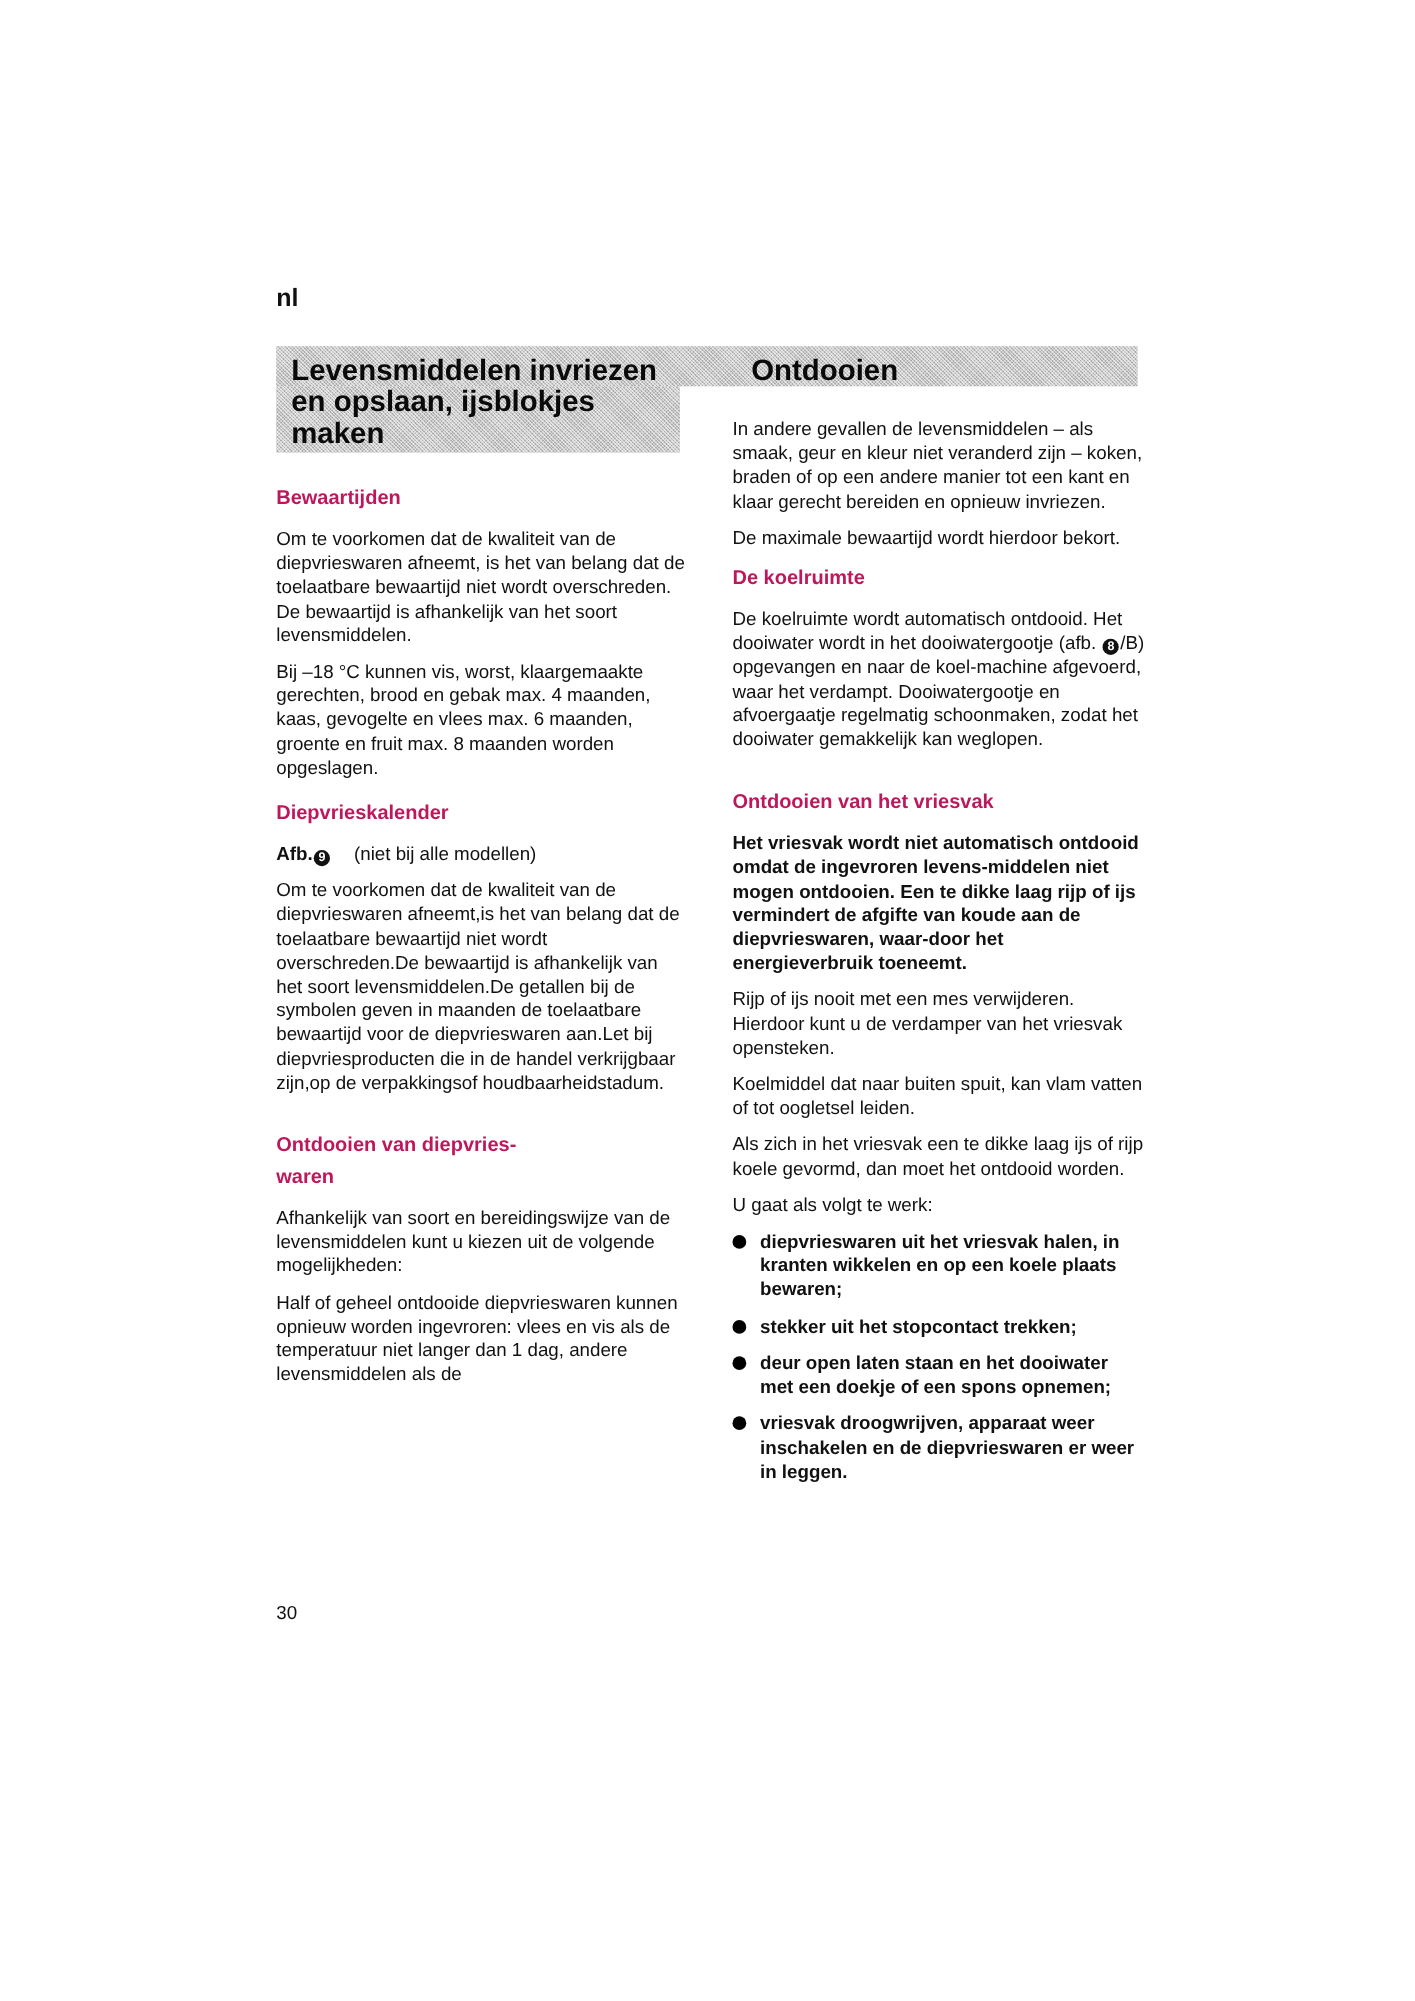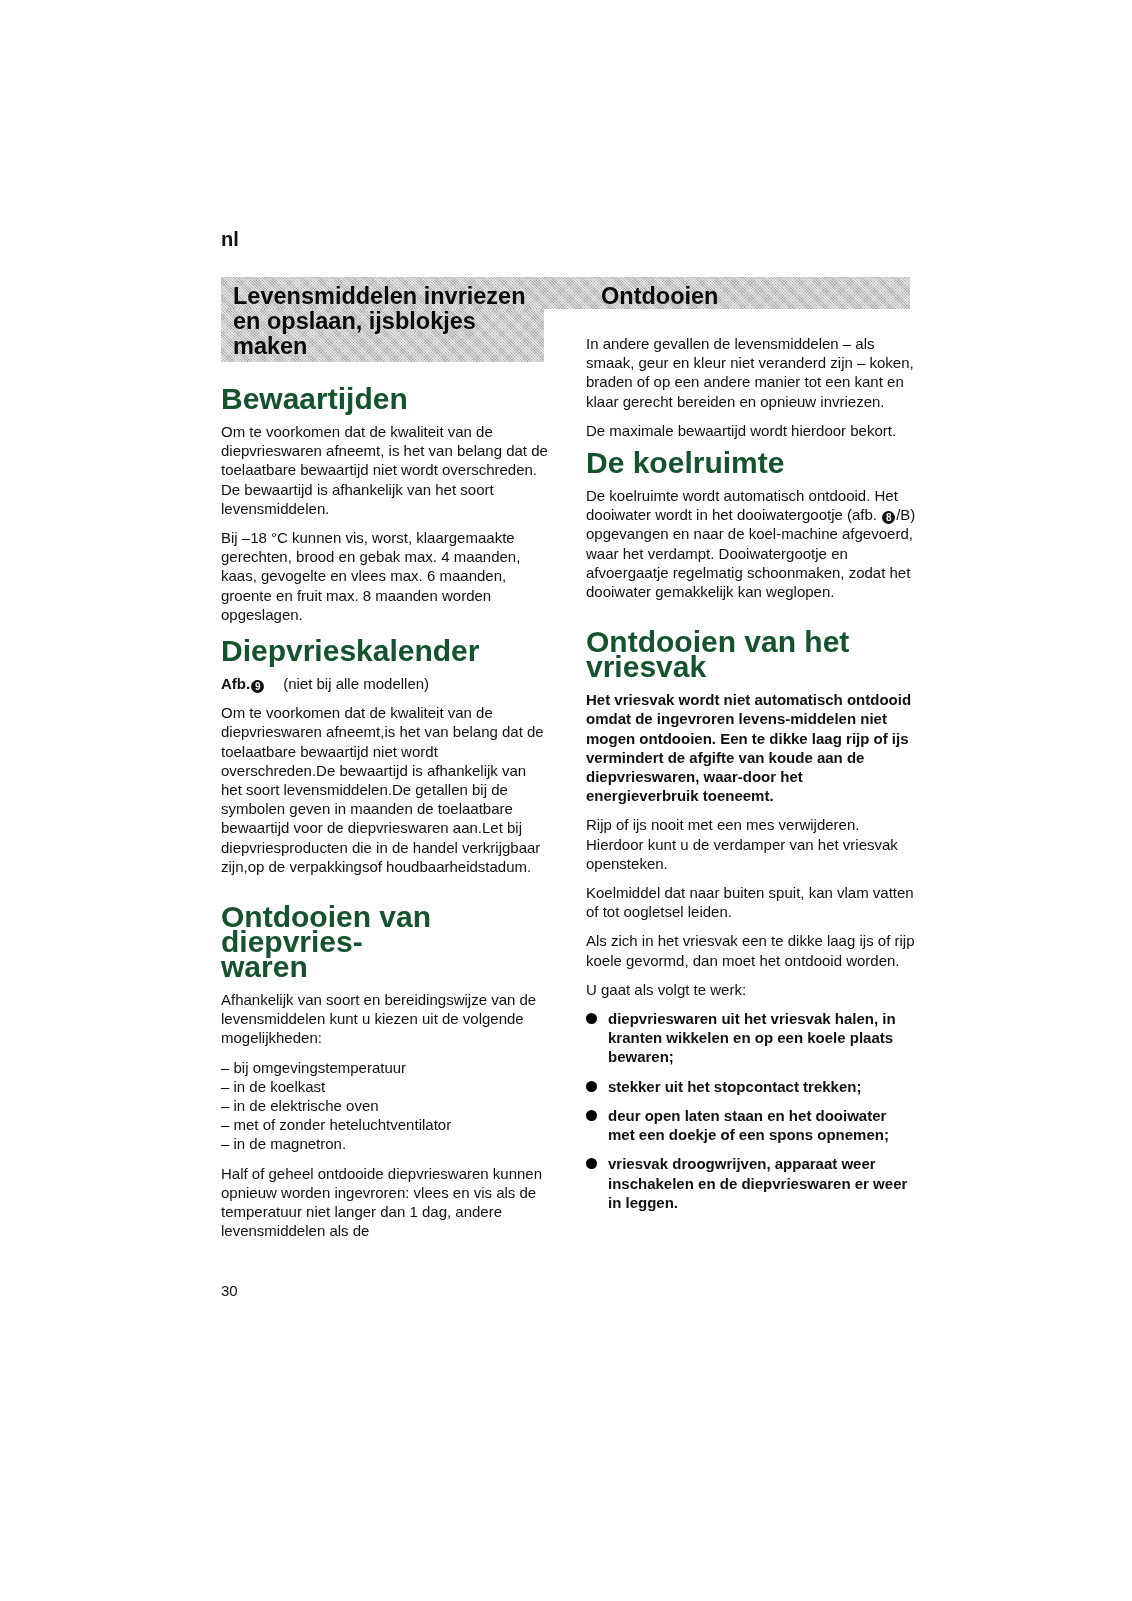--- a/index.html
+++ b/index.html
@@ -21,21 +21,21 @@
   .banner-left { left: 221px; top: 309px; width: 323px; height: 53px; }
   .banner-title {
     font-size: 23.5px; font-weight: bold; line-height: 25px; color: #0a0a0a;
   }
   .bt-left { left: 233px; top: 284px; width: 320px; }
   .bt-right { left: 601px; top: 284px; }
   .col { width: 330px; font-size: 15px; line-height: 19.2px; }
   .col-left { left: 221px; top: 386px; }
   .col-right { left: 586px; top: 334px; width: 330px; }
   h2 {
-    font-size: 30px; font-weight: bold; margin: 0 0 11px 0; line-height: 25px; color: #14532d;
+    font-size: 16px; font-weight: bold; margin: 0 0 11px 0; line-height: 25px; color: #be185d;
   }
   p { margin: 0 0 10px 0; }
   .dash-list { margin: 0 0 10px 0; padding: 0; list-style: none; }
   .dash-list li::before { content: "\2013\00a0"; }
   .bold { font-weight: bold; }
   .afb-line { margin: 0 0 10px 0; }
   .afb-label { font-weight: bold; }
   .circ {
     display: inline-block; width: 13px; height: 13px; border-radius: 50%;
     background: #111; color: #fff; font-size: 10px; line-height: 13px; text-align: center;
@@ -79,27 +79,20 @@
     </div>
     <p>Om te voorkomen dat de kwaliteit van de diepvrieswaren afneemt,is het van belang dat de toelaatbare bewaartijd niet wordt overschreden.De  bewaartijd is afhankelijk van het soort levensmiddelen.De getallen bij de symbolen geven in maanden de toelaatbare bewaartijd voor de diepvrieswaren aan.Let bij diepvriesproducten die in de handel verkrijgbaar zijn,op de verpakkingsof houdbaarheidstadum.</p>
   </section>
 
   <section style="margin-top:28px">
     <h2>
       <span>Ontdooien van diepvries-</span><br>
       <span>waren</span>
     </h2>
     <p>Afhankelijk van soort en bereidingswijze van de levensmiddelen kunt u kiezen uit de volgende mogelijkheden:</p>
-    <ul class="dash-list">
-      <li>bij omgevingstemperatuur</li>
-      <li>in de koelkast</li>
-      <li>in de elektrische oven</li>
-      <li>met of zonder heteluchtventilator</li>
-      <li>in de magnetron.</li>
-    </ul>
     <p style="margin-bottom:0">Half of geheel ontdooide diepvrieswaren kunnen opnieuw worden ingevroren: vlees en vis als de temperatuur niet langer dan 1 dag, andere levensmiddelen als de</p>
   </section>
 </div>
 
 <div class="abs pagenum">30</div>
 
 <div class="abs col col-right">
   <p>In andere gevallen de levensmiddelen – als smaak, geur en kleur niet veranderd zijn – koken, braden of op een andere manier tot een kant en klaar gerecht bereiden en opnieuw invriezen.</p>
   <p>De maximale bewaartijd wordt hierdoor bekort.</p>
 

